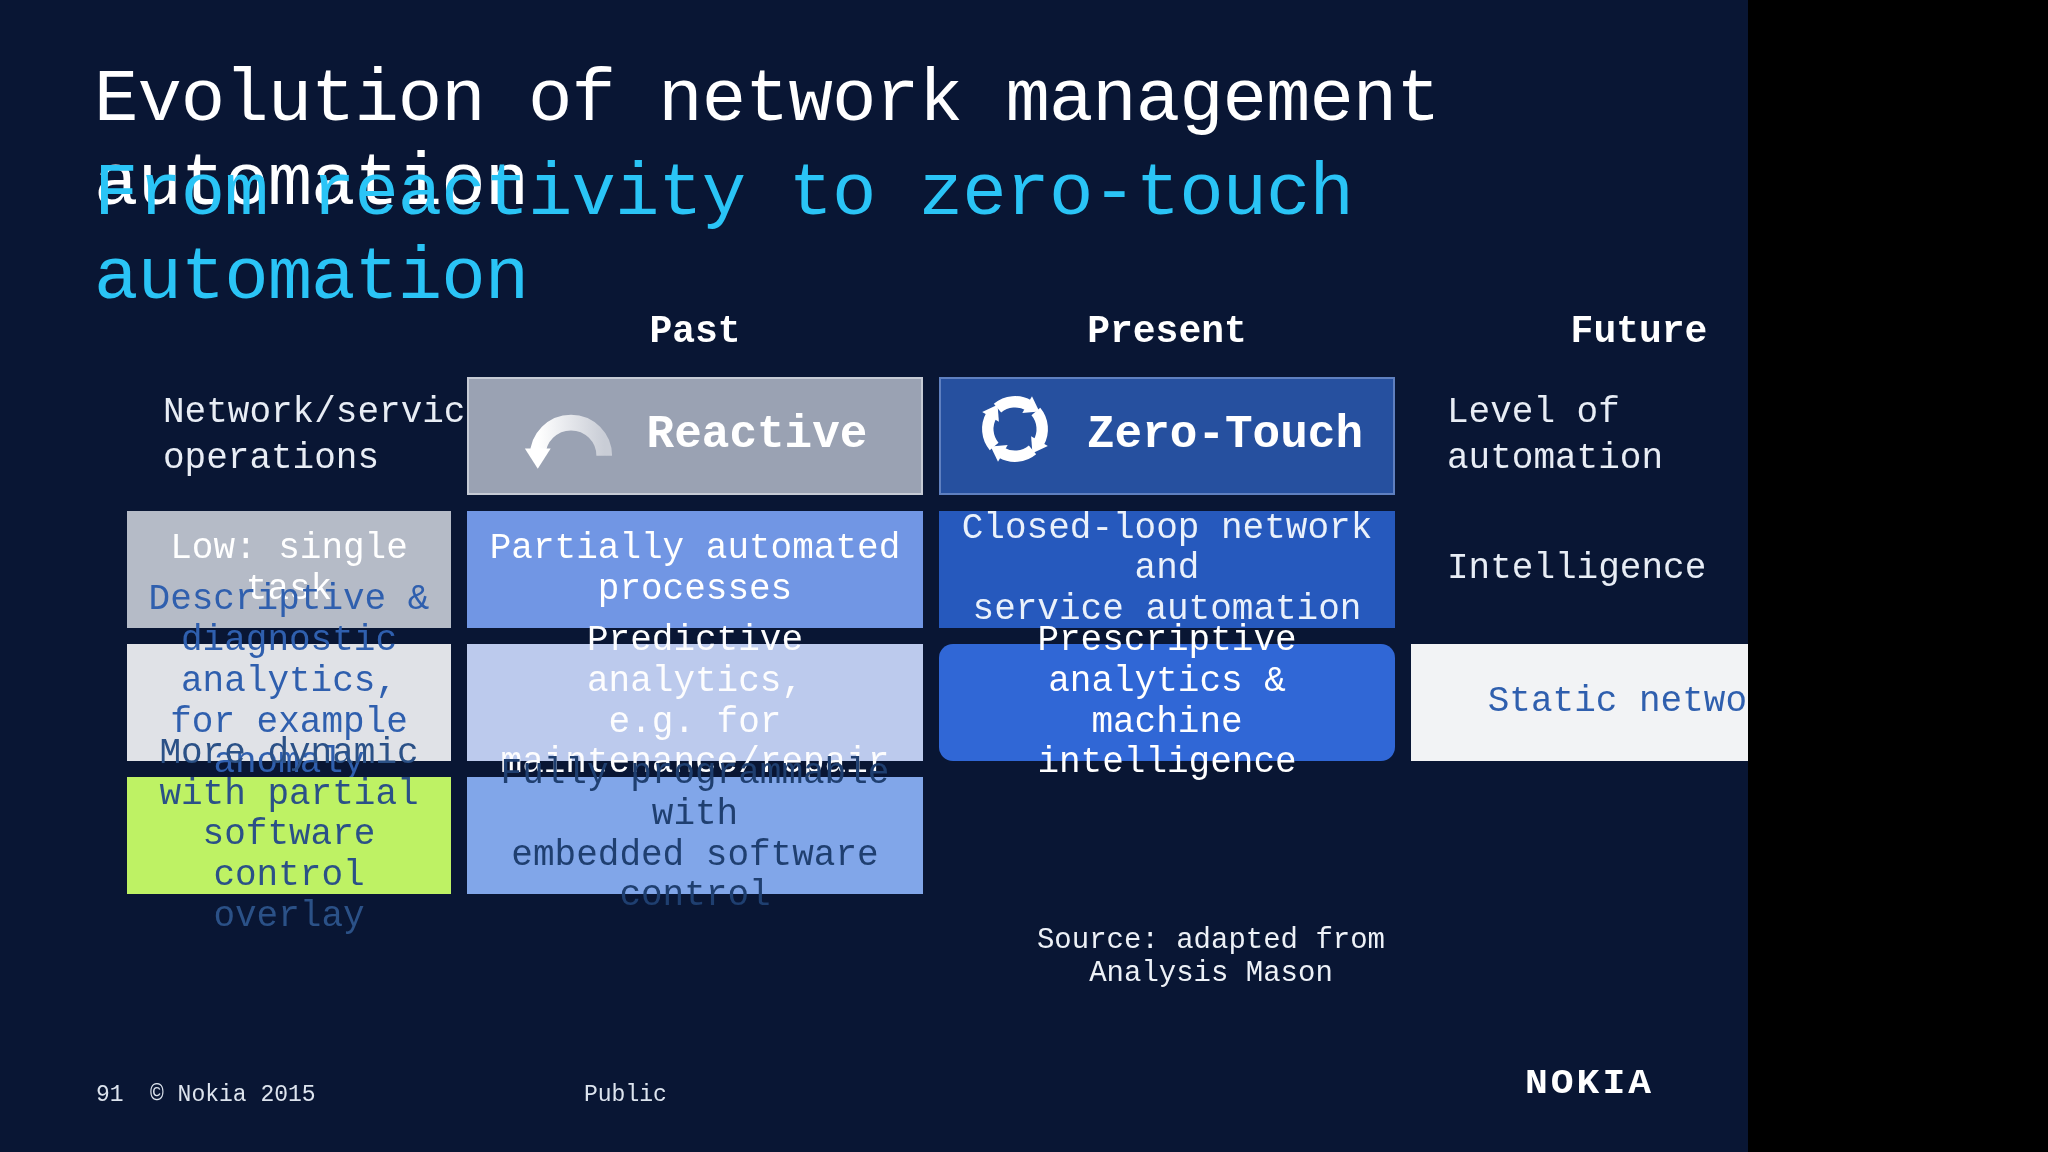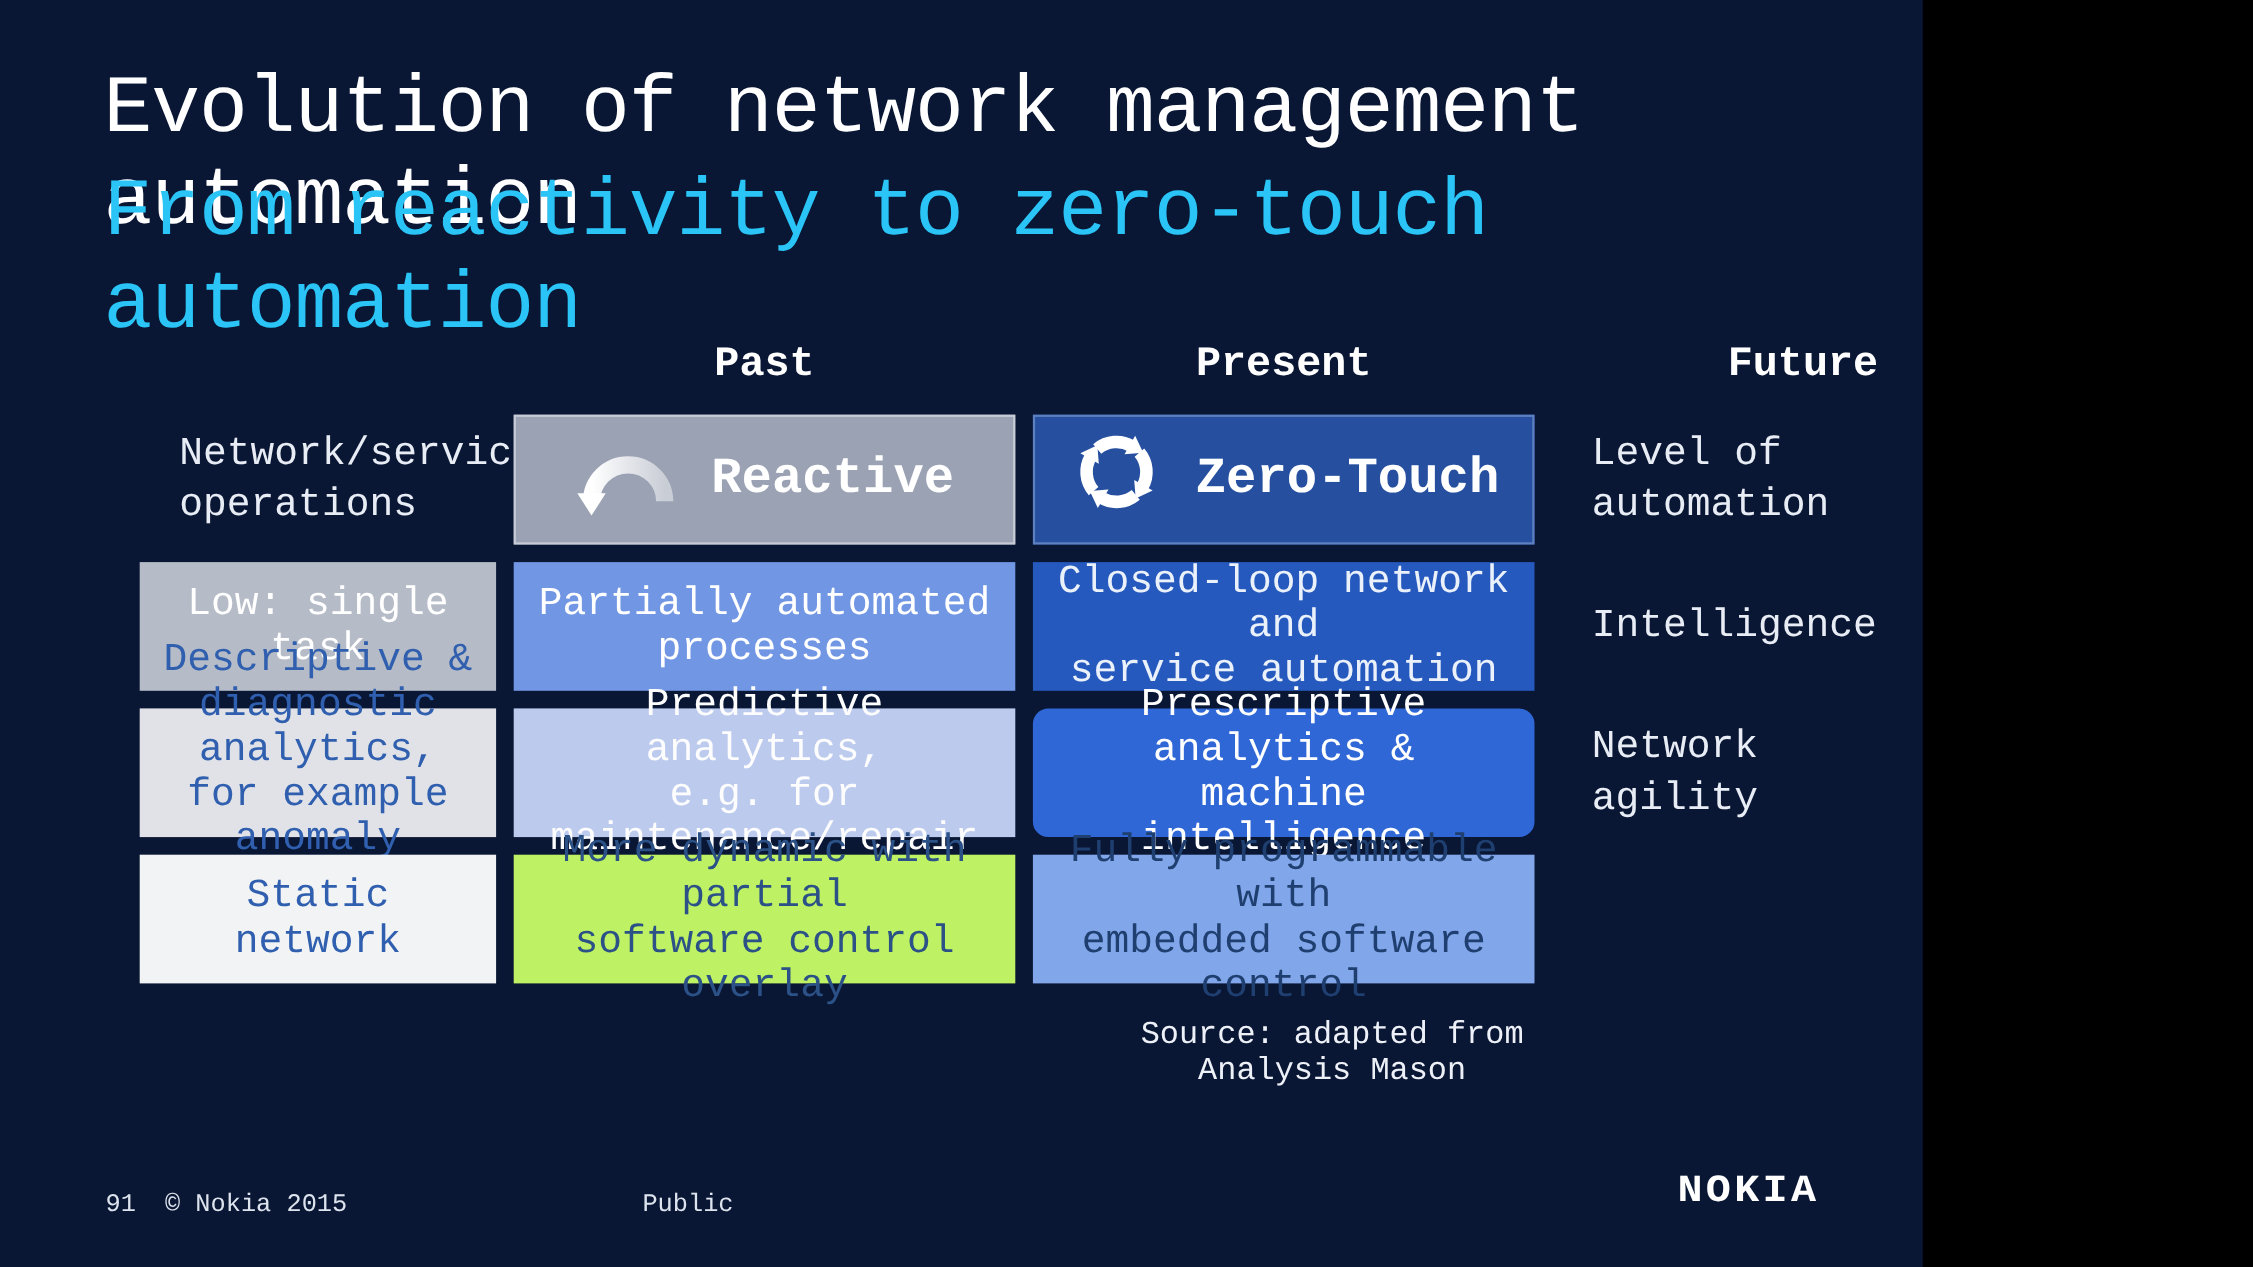--- a/index.html
+++ b/index.html
@@ -151,22 +151,20 @@
 
     <div class="row-label">Intelligence</div>
     <div class="cell r3 past">Descriptive &amp; diagnostic
 analytics, for example
 anomaly detection</div>
     <div class="cell r3 present">Predictive analytics,
 e.g. for maintenance/repair</div>
     <div class="cell r3 future">Prescriptive analytics &amp;
 machine intelligence</div>
 
-    <div class="row-label">Network
-agility</div>
     <div class="cell r4 past">Static network</div>
     <div class="cell r4 present">More dynamic with partial
 software control overlay</div>
     <div class="cell r4 future">Fully programmable with
 embedded software control</div>
 
   </div>
 
   <div class="source-note">Source: adapted from Analysis Mason</div>
 

